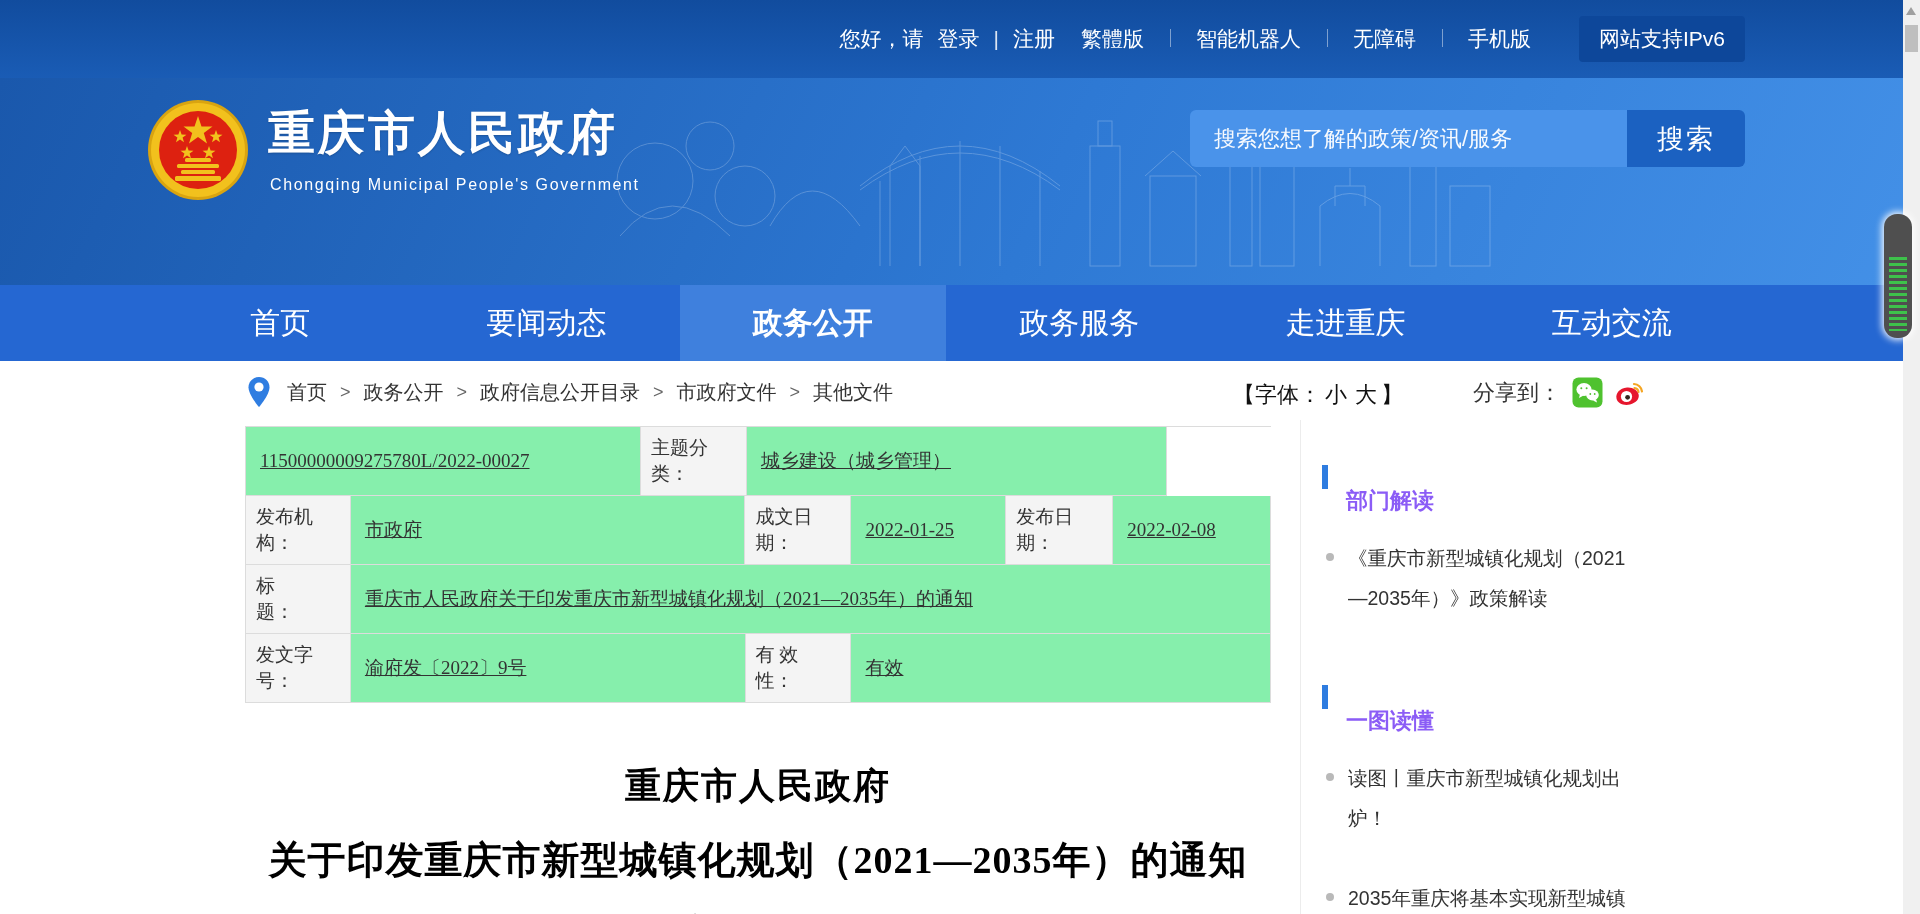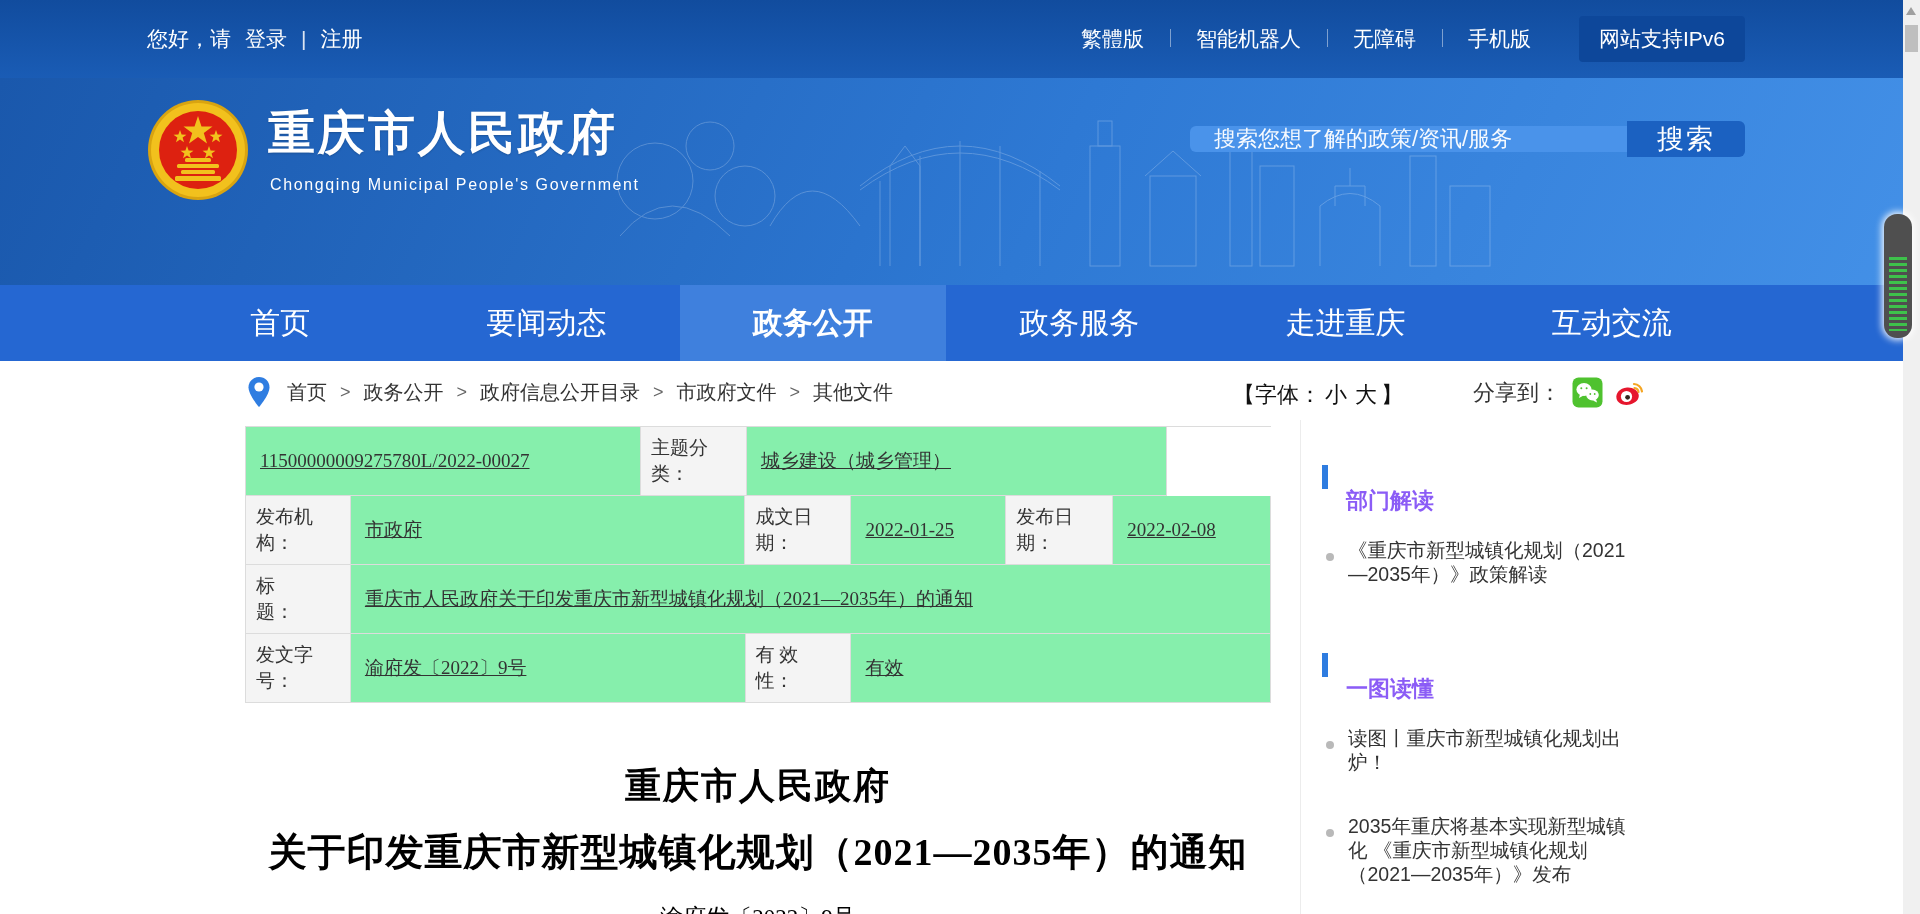--- a/index.html
+++ b/index.html
@@ -3,41 +3,41 @@
 <meta charset="utf-8">
 <style>
   * { margin:0; padding:0; box-sizing:border-box; }
   html,body { width:1920px; height:914px; overflow:hidden; background:#fff;
               font-family:"Liberation Sans","DejaVu Sans",sans-serif; }
   .page { position:relative; width:1920px; height:914px; background:#fff; overflow:hidden; }
 
   
   .topbar { position:absolute; left:0; top:0; width:1903px; height:78px;
             background:linear-gradient(180deg,#114c9e,#1a5cb5);
-            display:flex; align-items:center; justify-content:space-between;
+            display:flex; align-items:center; justify-content:flex-end;
             padding:0 158px 0 147px; color:#fff; }
   .topbar-left { display:flex; align-items:center; gap:14px; font-size:21px; }
   .topbar-left a { color:#fff; text-decoration:none; cursor:pointer; }
   .topbar-sep { opacity:.85; }
   .topbar-right { display:flex; align-items:center; font-size:21px; }
   .topbar-right .tlink { color:#fff; text-decoration:none; padding:0 26px; position:relative; cursor:pointer; }
   .topbar-right .tlink + .tlink::before { content:""; position:absolute; left:0; top:4px; height:18px;
             border-left:1px solid rgba(255,255,255,.45); }
   .ipv6-pill { margin-left:22px; background:#0d479a; border-radius:4px; padding:9px 20px;
                color:#fff; text-decoration:none; font-size:21px; cursor:pointer; }
 
   
   .header { position:absolute; left:0; top:78px; width:1903px; height:207px;
             background:linear-gradient(115deg,#1a58ac 0%,#2e79d4 55%,#4390e7 100%); }
   .skyline { position:absolute; left:560px; top:8px; width:960px; height:195px; opacity:.22; }
   .emblem { position:absolute; left:147px; top:20px; width:102px; height:110px; }
   .site-name { position:absolute; left:268px; top:24px; color:#fff; font-size:47px;
                font-weight:bold; letter-spacing:3px; text-shadow:0 1px 2px rgba(0,0,0,.18); }
   .site-name-en { position:absolute; left:270px; top:98px; color:#fff; font-size:16px; letter-spacing:1.6px; }
-  .search-box { position:absolute; left:1190px; top:32px; width:555px; height:57px; display:flex;align-items:center; }
+  .search-box { position:absolute; left:1190px; top:32px; width:555px; height:57px; display:flex; }
   .search-input { flex:1; width:437px; background:#4a93ea; border:none; outline:none;
                   border-radius:6px 0 0 6px; color:#fff; font-size:22px; padding:0 24px;
                   font-family:"Liberation Sans","DejaVu Sans",sans-serif; }
   .search-input::placeholder { color:#ffffff; opacity:.96; }
   .search-btn { width:118px; background:#1b61c1; border:none; color:#fff; font-size:27px;
                 border-radius:0 6px 6px 0; cursor:pointer; letter-spacing:2px; }
 
   
   .nav { position:absolute; left:0; top:285px; width:1903px; height:76px; background:#2567d2; }
   .nav-inner { position:absolute; left:147px; top:0; width:1598px; height:76px; display:flex; }
@@ -64,33 +64,33 @@
   .m-row { display:flex; }
   .m-cell { min-height:66px; display:flex; align-items:center; padding:8px 14px;
             border-right:1px solid #dcdcdc; border-bottom:1px solid #dcdcdc; }
   .m-label { background:#f4f4f4; width:105px; padding:8px 10px; }
   .m-value { background:#86efac;text-decoration:underline; }
 
   
   .doc-block { position:absolute; left:245px; top:762px; width:1026px; text-align:center;
                font-family:"Liberation Serif","DejaVu Serif",serif; color:#000; }
   .doc-t1 { font-size:36px; font-weight:bold; letter-spacing:2px; }
-  .doc-t2 { font-size:38px; font-weight:bold; margin-top:16px; letter-spacing:1px; }
+  .doc-t2 { font-size:38px; font-weight:bold; margin-top:24px; letter-spacing:1px; }
   .doc-no { font-size:23px; margin-top:24px; }
 
   
   .v-divider { position:absolute; left:1300px; top:420px; bottom:0; width:1px; background:#ececec; }
   .sidebar { position:absolute; left:1322px; top:438px; width:424px; }
   .sb-section { margin-bottom:40px; }
   .sb-head { display:flex; align-items:center; }
   .sb-bar { width:6px; height:24px; background:#2e7ce0; margin-right:18px; }
   .sb-title { font-size:22px; font-weight:bold; color:#8b5cf6;margin-top:48px; }
   .sb-item { display:flex; margin-top:22px; cursor:pointer; }
   .sb-dot { width:8px; height:8px; border-radius:50%; background:#b9b9b9; margin:15px 14px 0 4px; flex:none; }
-  .sb-text { font-size:19.5px; color:#333; line-height:24px; width:278px; }
+  .sb-text { font-size:19.5px; color:#333; line-height:40px; width:278px; }
 
   
   .scrollbar { position:absolute; right:0; top:0; width:17px; height:914px; background:#f0f0f0; }
   .sb-up { position:absolute; top:7px; left:3px; width:0; height:0;
            border-left:5.5px solid transparent; border-right:5.5px solid transparent;
            border-bottom:8px solid #9f9f9f; cursor:pointer; }
   .sb-thumb { position:absolute; top:25px; left:2px; width:13px; height:27px; background:#bfbfbf; cursor:pointer; }
   .float-widget { position:absolute; left:1884px; top:214px; width:28px; height:124px;
                   background:#4f4f4f; border-radius:13px; box-shadow:0 0 7px 2px rgba(255,255,255,.95); }
   .float-stripes { position:absolute; left:5px; right:5px; bottom:7px; height:74px;

